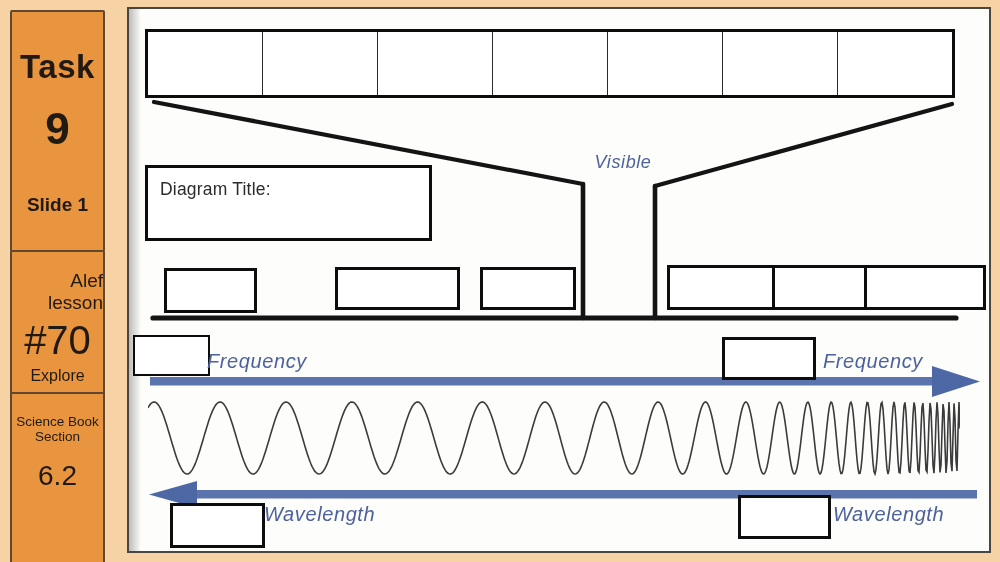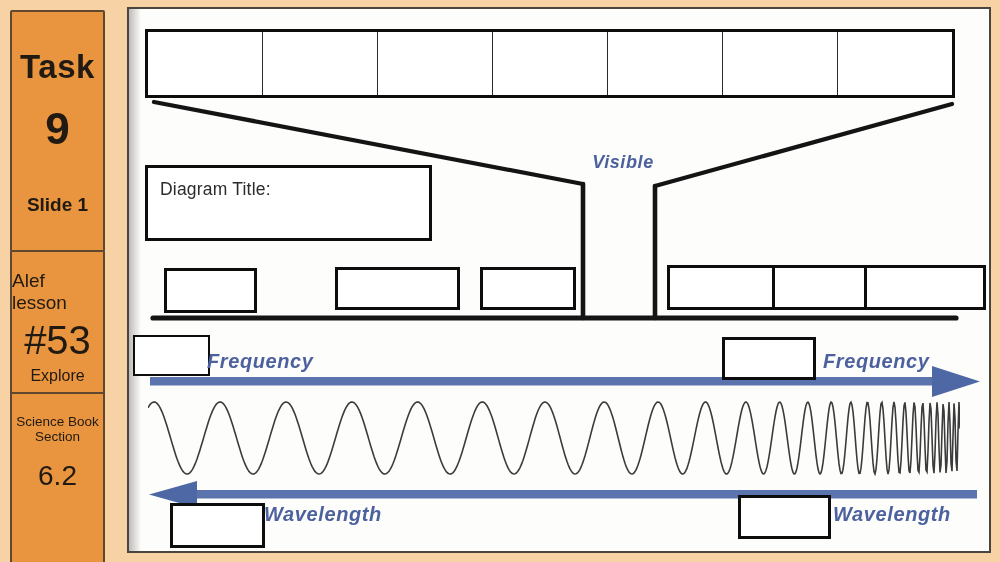--- a/index.html
+++ b/index.html
@@ -21,21 +21,21 @@
   }
   
   .sidebar{
     position:absolute;left:10px;top:10px;width:95px;height:540px;
   }
   .side-panel{
     background:var(--sidebar-fill);
     border:2.5px solid var(--sidebar-border);
     border-radius:2px;
     display:flex;flex-direction:column;align-items:center;
-    text-align:left;color:#201a12;
+    text-align:right;color:#201a12;
   }
   .side-panel + .side-panel{margin-top:-2.5px;}
   .panel-task{height:242px;padding-top:36px;}
   .panel-lesson{height:145px;padding-top:18px;}
   .panel-book{height:172px;padding-top:20px;}
   .task-label{font-size:33px;font-weight:800;letter-spacing:0.5px;}
   .task-number{font-size:44px;font-weight:800;margin-top:18px;}
   .slide-label{font-size:19px;font-weight:700;margin-top:40px;}
   .lesson-label{font-size:19px;font-weight:400;}
   .lesson-number{font-size:40px;font-weight:400;margin-top:4px;}
@@ -76,42 +76,42 @@
   .gcell-1{flex:0 0 105px;}
   .gcell-2{flex:0 0 92px;}
   .gcell-3{flex:1 1 auto;}
   .freq-box-left{left:4px;top:326px;width:77px;height:41px;border-width:2.5px;}
   .freq-box-right{left:593px;top:328px;width:94px;height:43px;}
   .wl-box-left{left:41px;top:494px;width:95px;height:45px;}
   .wl-box-right{left:609px;top:486px;width:93px;height:44px;}
   
   .blue-label{
     position:absolute;color:var(--label-blue);
-    font-weight:700;font-style:italic;font-size:20px;letter-spacing:0.6px;
+    font-weight:400;font-style:italic;font-size:20px;letter-spacing:0.6px;
   }
   .lbl-visible{left:447px;top:143px;width:94px;text-align:center;font-size:18px;}
   .lbl-freq-left{left:78px;top:341px;}
   .lbl-freq-right{left:694px;top:341px;}
   .lbl-wl-left{left:135px;top:494px;}
   .lbl-wl-right{left:704px;top:494px;}
   
   .wave-svg{position:absolute;left:19px;top:391px;width:812px;height:76px;}
 </style>
 </head>
 <body>
 
 <aside class="sidebar">
   <div class="side-panel panel-task">
     <div class="task-label">Task</div>
     <div class="task-number">9</div>
     <div class="slide-label">Slide 1</div>
   </div>
   <div class="side-panel panel-lesson">
     <div class="lesson-label">Alef lesson</div>
-    <div class="lesson-number">#53</div>
+    <div class="lesson-number">#70</div>
     <div class="lesson-phase">Explore</div>
   </div>
   <div class="side-panel panel-book">
     <div class="book-line">Science Book</div>
     <div class="book-line">Section</div>
     <div class="book-section">6.2</div>
   </div>
 </aside>
 
 <main class="main-panel">

